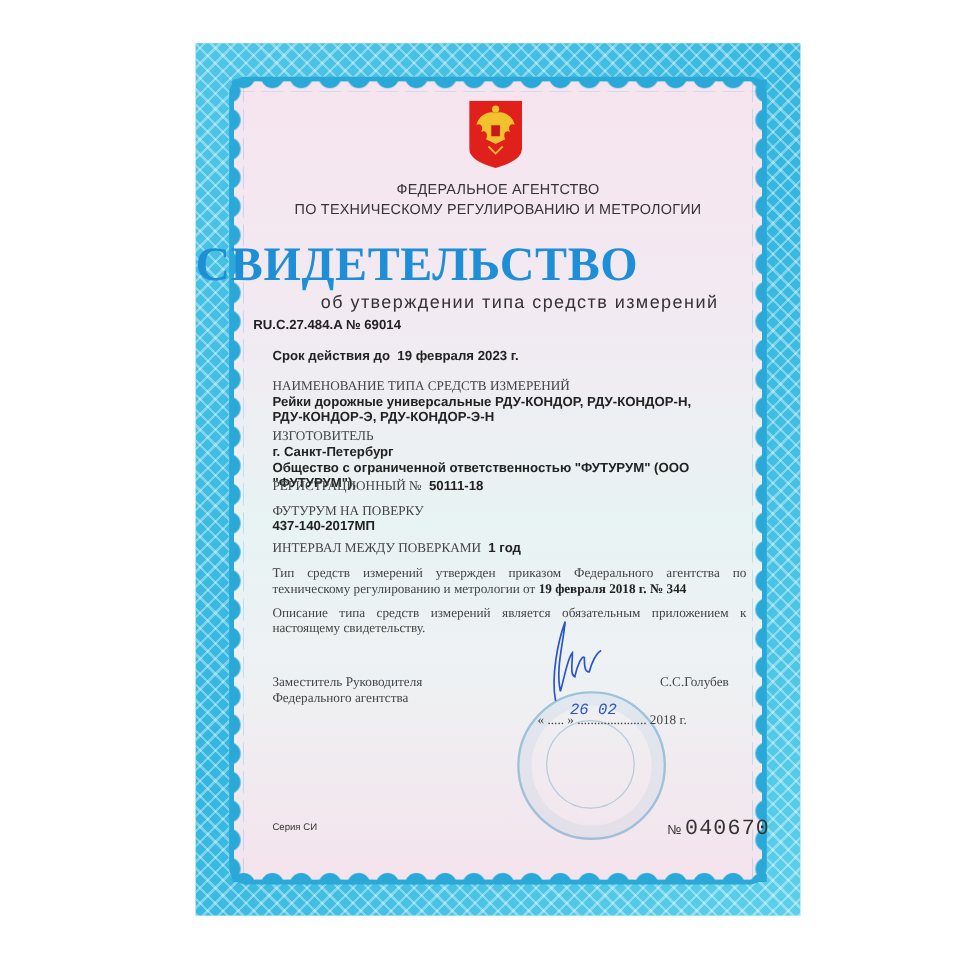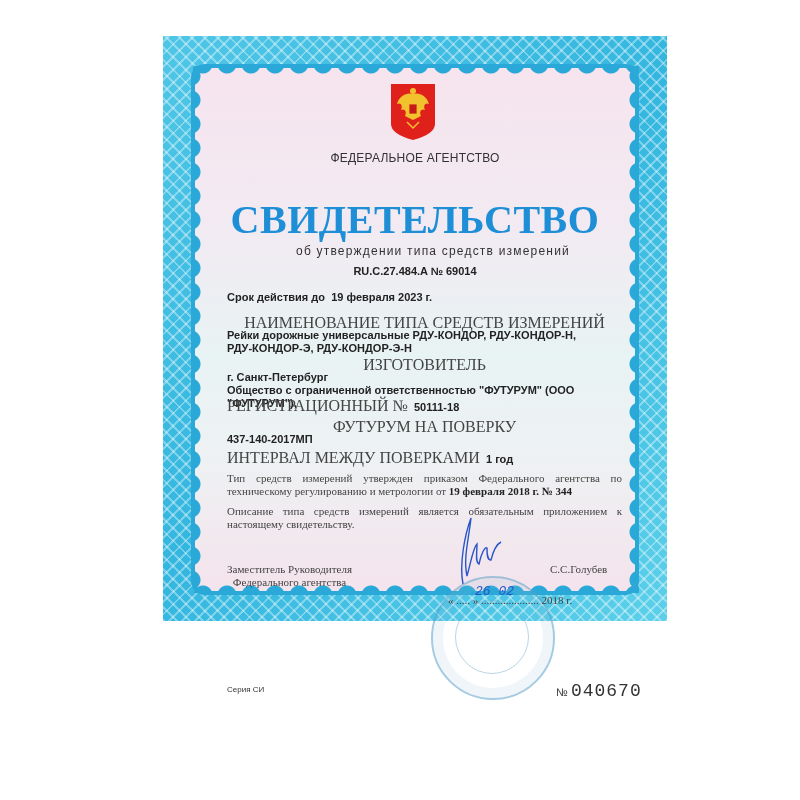--- a/index.html
+++ b/index.html
@@ -1,18 +1,18 @@
 <!DOCTYPE html>
 <html><head>
 <meta charset="utf-8">
 <style>
   html, body { margin:0; padding:0; }
   body { width:800px; height:800px; background:#ffffff; position:relative; overflow:hidden; font-family:"Liberation Sans", sans-serif; }
   .cert {
-    position:absolute; left:163px; top:36px; width:504px; height:585px;
+    position:absolute; left:163px; top:36px; width:504px; height:727px;
     background:
       repeating-linear-gradient(45deg, rgba(255,255,255,0.35) 0 2px, transparent 2px 9px),
       repeating-linear-gradient(-45deg, rgba(255,255,255,0.35) 0 2px, transparent 2px 9px),
       linear-gradient(135deg, #4fc6e6 0%, #33b6df 50%, #5cd0ea 100%);
   }
   .cert-inner {
     position:absolute; left:32px; top:32px; right:32px; bottom:30px;
     background: linear-gradient(180deg, #f6e4ee 0%, #f2eaf2 30%, #e8f3f3 55%, #eef1f3 75%, #f4e3ec 100%);
     border-radius:10px;
     box-shadow: 0 0 0 4px #2aa9d8;
@@ -24,39 +24,39 @@
   .scallop-top { top:30px; }
   .scallop-bottom { bottom:28px; transform:scaleY(-1); }
   .scallop-left, .scallop-right { top:28px; bottom:28px; width:10px;
     background: radial-gradient(circle at -2px 12px, #2aa9d8 9px, transparent 10px) repeat-y;
     background-size:10px 24px; }
   .scallop-left { left:30px; }
   .scallop-right { right:30px; transform:scaleX(-1); }
 
   .emblem { position:absolute; left:228px; top:48px; width:44px; height:56px; }
   .agency { position:absolute; left:0; right:0; top:114px; text-align:center; font-size:12px; color:#333; letter-spacing:0.2px; line-height:16px; }
-  .title { position:absolute; left:0; right:0; top:160px; text-align:center; font-family:"Liberation Serif", serif; font-weight:bold; font-size:40px; color:#1e8fd6; letter-spacing:0.5px; }
-  .subtitle { position:absolute; left:16px; right:0; top:208px; text-align:center; font-size:12px; color:#333; letter-spacing:1.2px;margin-left:20px; }
-  .regnum { position:absolute; left:0; right:0; top:229px; text-align:center; font-size:11px; font-weight:bold; color:#222; }
+  .title { position:absolute; left:0; right:0; top:160px; text-align:left; font-family:"Liberation Serif", serif; font-weight:bold; font-size:40px; color:#1e8fd6; letter-spacing:0.5px; }
+  .subtitle { position:absolute; left:16px; right:0; top:208px; text-align:center; font-size:15px; color:#333; letter-spacing:1.2px;margin-left:20px; }
+  .regnum { position:absolute; left:0; right:0; top:229px; text-align:left; font-size:11px; font-weight:bold; color:#222;padding-left:48px; }
 
   .body-block { position:absolute; left:64px; width:395px; font-size:11px; color:#222; line-height:13px; }
-  .lbl { font-family:"Liberation Serif", serif; font-size:16px; color:#444;text-align:center; }
+  .lbl { font-family:"Liberation Serif", serif; font-size:11px; color:#444; }
   .val { font-weight:bold; }
   .para { font-family:"Liberation Serif", serif; color:#444; text-align:justify; }
 
   .validity { top:255px; }
   .name-block { top:280px; }
   .maker-block { top:322px; }
   .reg-block { top:363px; }
   .doc-block { top:384px; }
   .interval-block { top:415px; }
   .order-block { top:436px; }
   .desc-block { top:469px; }
 
-  .signer { position:absolute; left:64px; top:527px; font-family:"Liberation Serif", serif; font-size:11px; color:#444; line-height:13px;text-align:center; }
+  .signer { position:absolute; left:64px; top:527px; font-family:"Liberation Serif", serif; font-size:11px; color:#444; line-height:13px; }
   .signer-name { position:absolute; left:387px; top:527px; font-family:Liberation Serif, serif; font-size:11px; color:#444; }
   .date-line { position:absolute; left:285px; top:558px; font-family:"Liberation Serif", serif; font-size:11px; color:#444; }
   .date-hand { position:absolute; left:312px; top:548px; font-family:Liberation Mono, monospace; font-style:italic; font-size:13px; color:#2a55c9; }
   .signature { position:absolute; left:290px; top:478px; width:55px; height:72px; }
   .stamp { position:absolute; left:268px; top:540px; width:120px; height:120px; border-radius:50%;
     border:2px solid rgba(90,160,200,0.55); box-shadow: inset 0 0 0 10px rgba(150,190,215,0.15); }
   .stamp-inner { position:absolute; left:22px; top:22px; width:72px; height:72px; border-radius:50%; border:1px solid rgba(120,170,200,0.5); }
 
   .series { position:absolute; left:64px; top:649px; font-size:8px; color:#333; }
   .serial { position:absolute; left:393px; top:645px; font-size:11px; color:#333; }
@@ -75,20 +75,21 @@
   <svg class="emblem" viewBox="0 0 44 56">
     <path d="M0 0 H44 V40 Q44 50 22 56 Q0 50 0 40 Z" fill="#e0201b"></path>
     <path d="M22 10 C16 8 8 12 6 20 C10 18 12 22 10 26 C14 24 16 28 14 32 L22 36 L30 32 C28 28 30 24 34 26 C32 22 34 18 38 20 C36 12 28 8 22 10 Z" fill="#f2c12e"></path>
     <rect x="18" y="20" width="8" height="10" fill="#c8191a" stroke="#f2c12e" stroke-width="0.8"></rect>
     <circle cx="22" cy="7" r="3" fill="#f2c12e"></circle>
     <path d="M16 38 L22 44 L28 38" stroke="#f2c12e" stroke-width="1.5" fill="none"></path>
   </svg>
 
   <div class="agency">
     <div>ФЕДЕРАЛЬНОЕ АГЕНТСТВО</div>
+    <div>ПО ТЕХНИЧЕСКОМУ РЕГУЛИРОВАНИЮ И МЕТРОЛОГИИ</div>
   </div>
 
   <div class="title">СВИДЕТЕЛЬСТВО</div>
   <div class="subtitle">об утверждении типа средств измерений</div>
   <div class="regnum">RU.C.27.484.A  №  69014</div>
 
   <div class="body-block validity">
     <span class="val">Срок действия до</span>&nbsp;
     <span class="val">19 февраля 2023 г.</span>
   </div>

